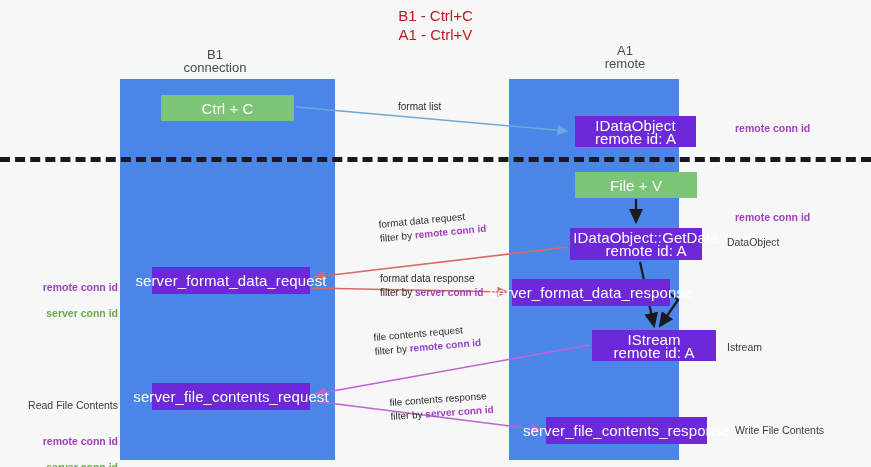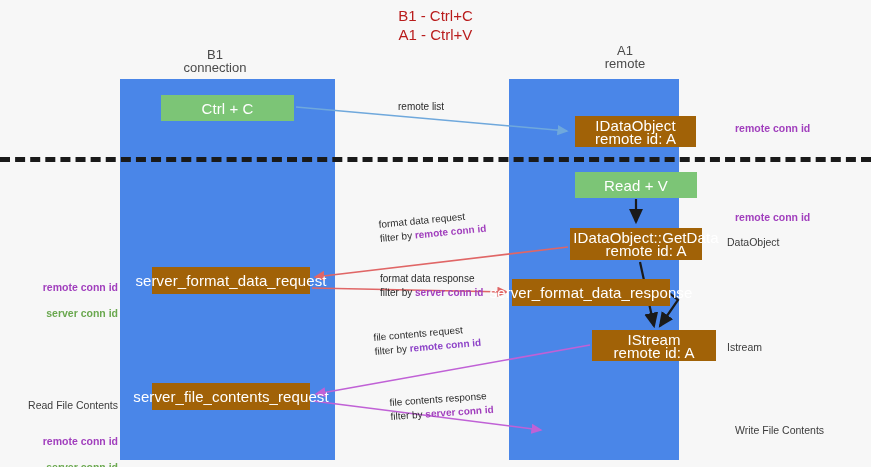--- a/index.html
+++ b/index.html
@@ -61,21 +61,21 @@
     align-items: center;
     justify-content: center;
     text-align: center;
     color: #ffffff;
     font-size: 15px;
     line-height: 13px;
     white-space: pre-line;
     letter-spacing: 0.1px;
   }
   .node.green  { background: #7cc576; }
-  .node.orange { background: #a16207; }
+  .node.orange { background: #6d28d9; }
 
   #n-ctrlc   { left: 161px; top: 95px;  width: 133px; height: 26px; }
   #n-idataobj{ left: 575px; top: 116px; width: 121px; height: 31px; }
   #n-ctrlv   { left: 575px; top: 172px; width: 122px; height: 26px; }
   #n-getdata { left: 570px; top: 228px; width: 132px; height: 32px; padding-left: 20px; }
   #n-sfdreq  { left: 152px; top: 267px; width: 158px; height: 27px; }
   #n-sfdres  { left: 512px; top: 279px; width: 158px; height: 27px; }
   #n-istream { left: 592px; top: 330px; width: 124px; height: 31px; }
   #n-sfcreq  { left: 152px; top: 383px; width: 158px; height: 27px; }
   #n-sfcres  { left: 546px; top: 417px; width: 161px; height: 27px; }
@@ -201,30 +201,31 @@
     <g>
       <line x1="313" y1="401" x2="541" y2="430" stroke="#c061d6" stroke-width="1.6" marker-end="url(#ah-mag)"></line>
     </g>
   </svg>
 
   <div class="abs" id="divider"></div>
 
   <div class="abs node green" id="n-ctrlc">Ctrl + C</div>
   <div class="abs node orange" id="n-idataobj">IDataObject
 remote id: A</div>
-  <div class="abs node green" id="n-ctrlv">Read + V</div>
+  <div class="abs node green" id="n-ctrlv">File + V</div>
   <div class="abs node orange" id="n-getdata">IDataObject::GetData
 remote id: A</div>
   <div class="abs node orange" id="n-sfdres">server_format_data_response</div>
   <div class="abs node orange" id="n-sfdreq">server_format_data_request</div>
   <div class="abs node orange" id="n-istream">IStream
 remote id: A</div>
   <div class="abs node orange" id="n-sfcreq">server_file_contents_request</div>
-
-  <div class="abs arrow-label" id="lbl-format-list">remote list</div>
+  <div class="abs node orange" id="n-sfcres">server_file_contents_response</div>
+
+  <div class="abs arrow-label" id="lbl-format-list">format list</div>
 
   <div class="abs arrow-label" id="lbl-fdreq">
     <div>format data request</div>
     <div><span>filter by </span><span class="hl-purple">remote conn id</span></div>
   </div>
 
   <div class="abs arrow-label" id="lbl-fdres">
     <div>format data response</div>
     <div><span>filter by </span><span class="hl-purple">server conn id</span></div>
   </div>

